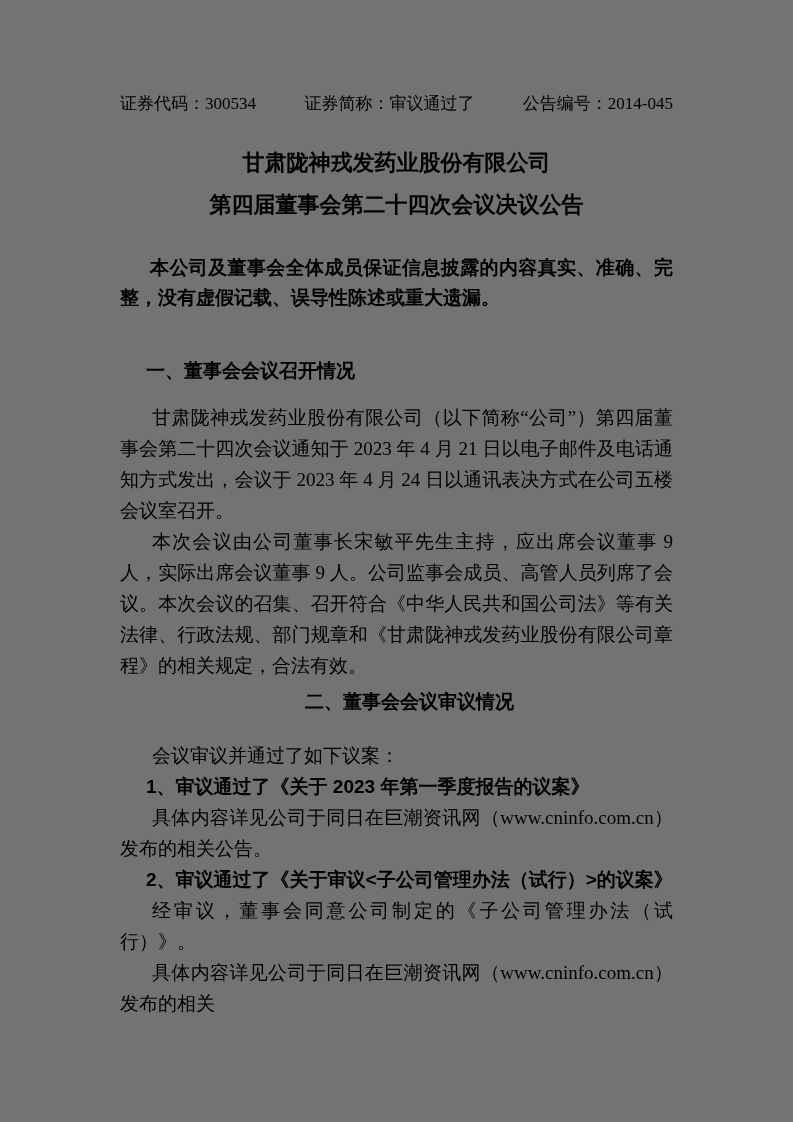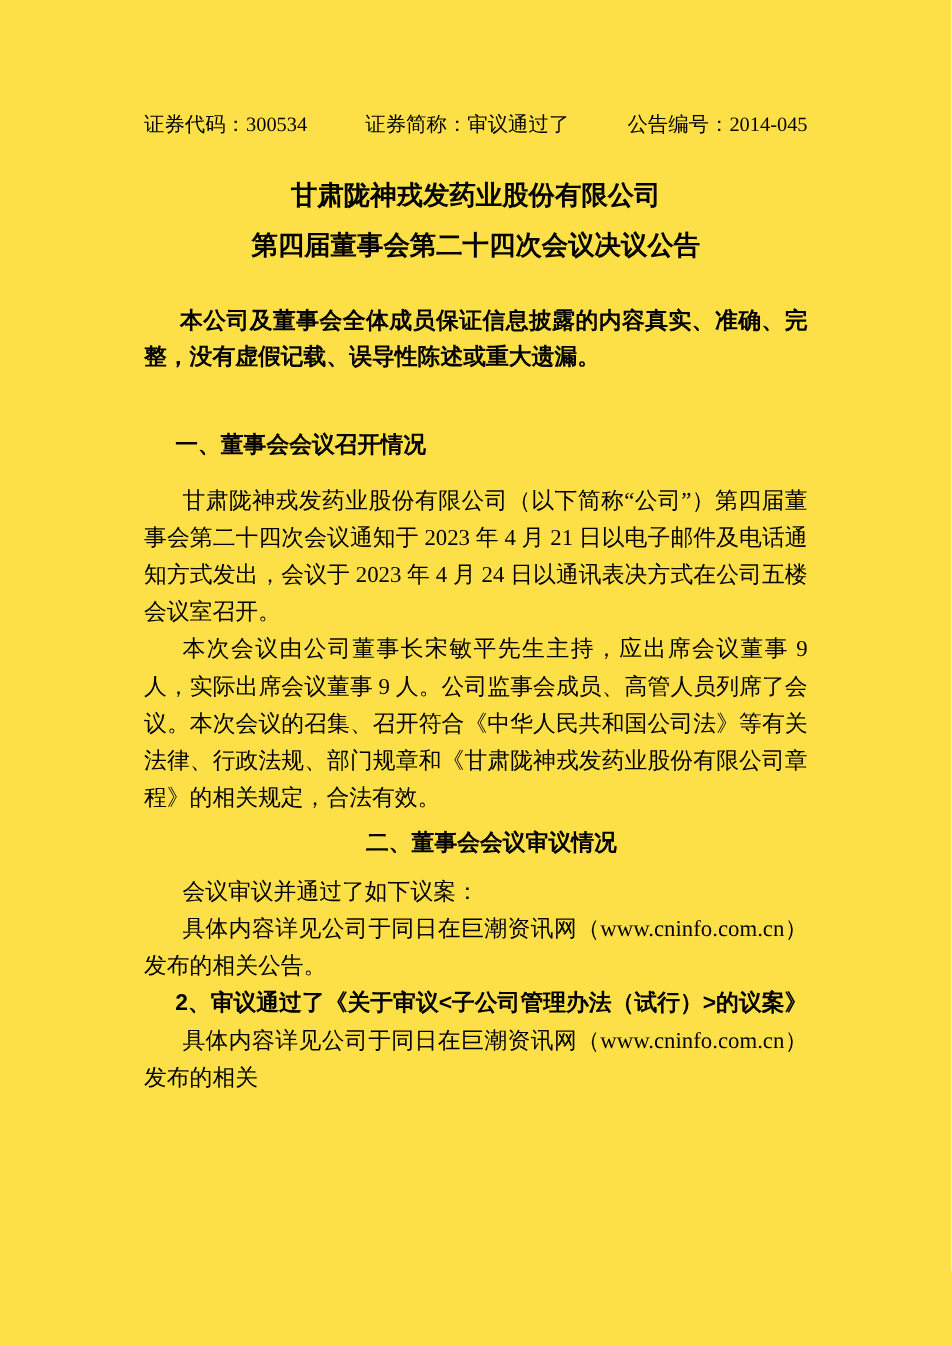--- a/index.html
+++ b/index.html
@@ -4,21 +4,21 @@
 <style>
   html, body {
     margin: 0;
     padding: 0;
     background: #ffffff;
   }
   .page {
     position: relative;
     width: 793px;
     height: 1122px;
-    background: #fde047;
+    background: #737373;
     color: #000000;
     box-sizing: border-box;
     padding: 93px 120px 0 120px;
     font-family: "Liberation Serif", "DejaVu Serif", serif;
     overflow: hidden;
   }
   .doc-header {
     display: flex;
     justify-content: space-between;
     align-items: baseline;
@@ -65,21 +65,21 @@
     margin: 0;
     font-size: 19px;
     line-height: 31px;
     text-align: justify;
     text-indent: 32px;
   }
   .body-para.first-after-heading {
     margin-top: 15px;
   }
   .body-para.intro {
-    margin-top: 10px;
+    margin-top: 22px;
   }
   .item-title {
     margin: 0;
     padding-left: 26px;
     font-family: "Liberation Sans", "DejaVu Sans", sans-serif;
     font-weight: bold;
     font-size: 19px;
     line-height: 31px;
     text-align: justify;
   }
@@ -100,18 +100,20 @@
 
   <p class="disclaimer">本公司及董事会全体成员保证信息披露的内容真实、准确、完整，没有虚假记载、误导性陈述或重大遗漏。</p>
 
   <div class="section-heading">一、董事会会议召开情况</div>
   <p class="body-para first-after-heading">甘肃陇神戎发药业股份有限公司（以下简称“公司”）第四届董事会第二十四次会议通知于 2023 年 4 月 21 日以电子邮件及电话通知方式发出，会议于 2023 年 4 月 24 日以通讯表决方式在公司五楼会议室召开。</p>
   <p class="body-para">本次会议由公司董事长宋敏平先生主持，应出席会议董事 9 人，实际出席会议董事 9 人。公司监事会成员、高管人员列席了会议。本次会议的召集、召开符合《中华人民共和国公司法》等有关法律、行政法规、部门规章和《甘肃陇神戎发药业股份有限公司章程》的相关规定，合法有效。</p>
 
   <div class="section-heading second">二、董事会会议审议情况</div>
   <p class="body-para intro">会议审议并通过了如下议案：</p>
 
+  <p class="item-title">1、审议通过了《关于 2023 年第一季度报告的议案》</p>
   <p class="body-para">具体内容详见公司于同日在巨潮资讯网（www.cninfo.com.cn）发布的相关公告。</p>
 
   <p class="item-title">2、审议通过了《关于审议&lt;子公司管理办法（试行）&gt;的议案》</p>
+  <p class="body-para">经审议，董事会同意公司制定的《子公司管理办法（试行）》。</p>
   <p class="body-para">具体内容详见公司于同日在巨潮资讯网（www.cninfo.com.cn）发布的相关</p>
 
 </div>
 
 </body></html>

